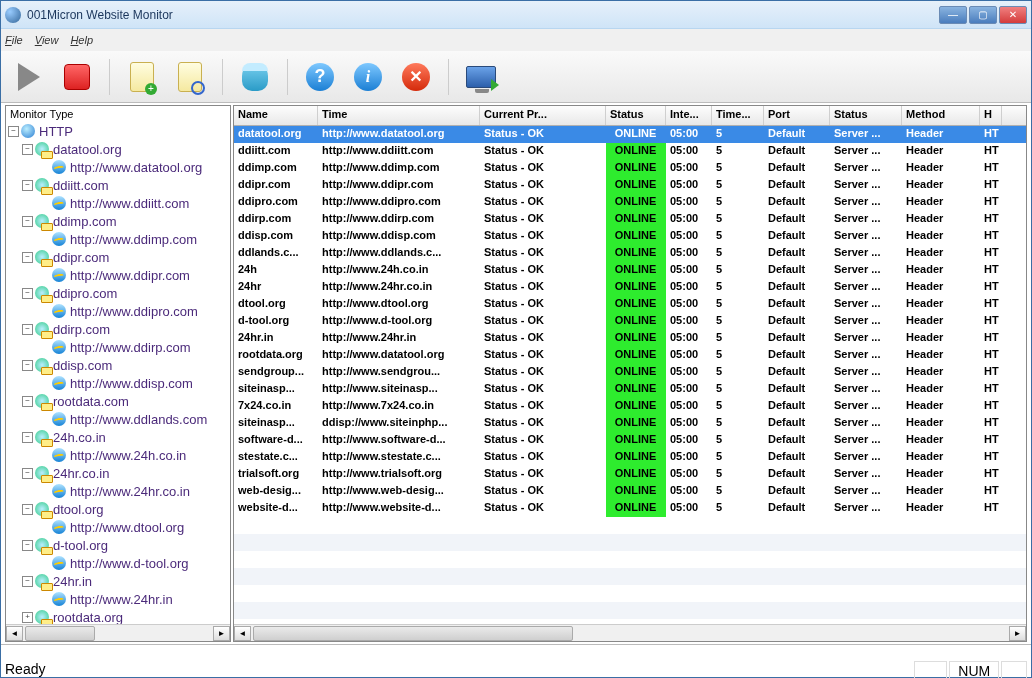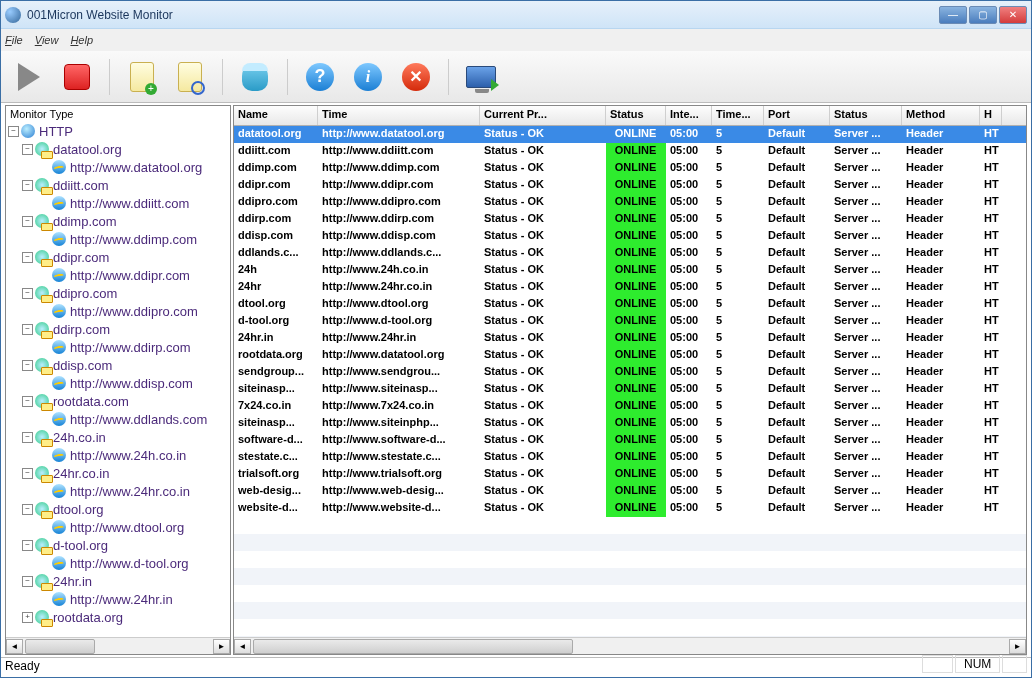--- a/index.html
+++ b/index.html
@@ -69,21 +69,21 @@
 .c-status-cell { background:#2eec2e; color:#000; font-weight:bold; text-align:center; }
 .row.sel .c-status-cell { background:#3a8ae6; color:#fff; }
 
 
 .hscroll { height:17px; background:#f0f0f0; border-top:1px solid #ccc; display:flex; align-items:center; }
 .hscroll .sbtn { width:17px; height:15px; background:linear-gradient(#fff,#ddd); border:1px solid #aaa; display:flex; align-items:center; justify-content:center; font-size:8px; cursor:pointer; }
 .hscroll .thumb { height:15px; background:linear-gradient(#eaeaea,#cfcfcf); border:1px solid #aaa; border-radius:2px; }
 .hscroll .track { flex:1; position:relative; }
 
 
-.statusbar { height:20px; border-top:1px solid #bbb; display:flex; align-items:flex-end; padding:4px 4px; font-size:12px; }
+.statusbar { height:20px; border-top:1px solid #bbb; display:flex; align-items:flex-start; padding:16px 4px; font-size:14px; }
 .statusbar .spacer { flex:1; }
 .statusbar .cell-sb { border:1px solid #ddd; padding:1px 8px; margin-left:2px; }
 
 
 .w-name{width:84px} .w-host{width:162px} .w-cur{width:126px} .w-stat{width:60px} .w-int{width:46px} .w-time{width:52px} .w-port{width:66px} .w-proc{width:72px} .w-meth{width:78px} .w-h{width:22px}
 </style>
 </head>
 <body>
 
 <div class="window">
@@ -519,21 +519,21 @@
             <div class="cell w-stat c-status-cell">ONLINE</div>
             <div class="cell w-int">05:00</div>
             <div class="cell w-time">5</div>
             <div class="cell w-port">Default</div>
             <div class="cell w-proc">Server ...</div>
             <div class="cell w-meth">Header</div>
             <div class="cell w-h">HT</div>
           </div>
           <div class="row">
             <div class="cell w-name">siteinasp...</div>
-            <div class="cell w-host">http://www.siteinphp...</div>
+            <div class="cell w-host">ddisp://www.siteinphp...</div>
             <div class="cell w-cur">Status - OK</div>
             <div class="cell w-stat c-status-cell">ONLINE</div>
             <div class="cell w-int">05:00</div>
             <div class="cell w-time">5</div>
             <div class="cell w-port">Default</div>
             <div class="cell w-proc">Server ...</div>
             <div class="cell w-meth">Header</div>
             <div class="cell w-h">HT</div>
           </div>
           <div class="row">

